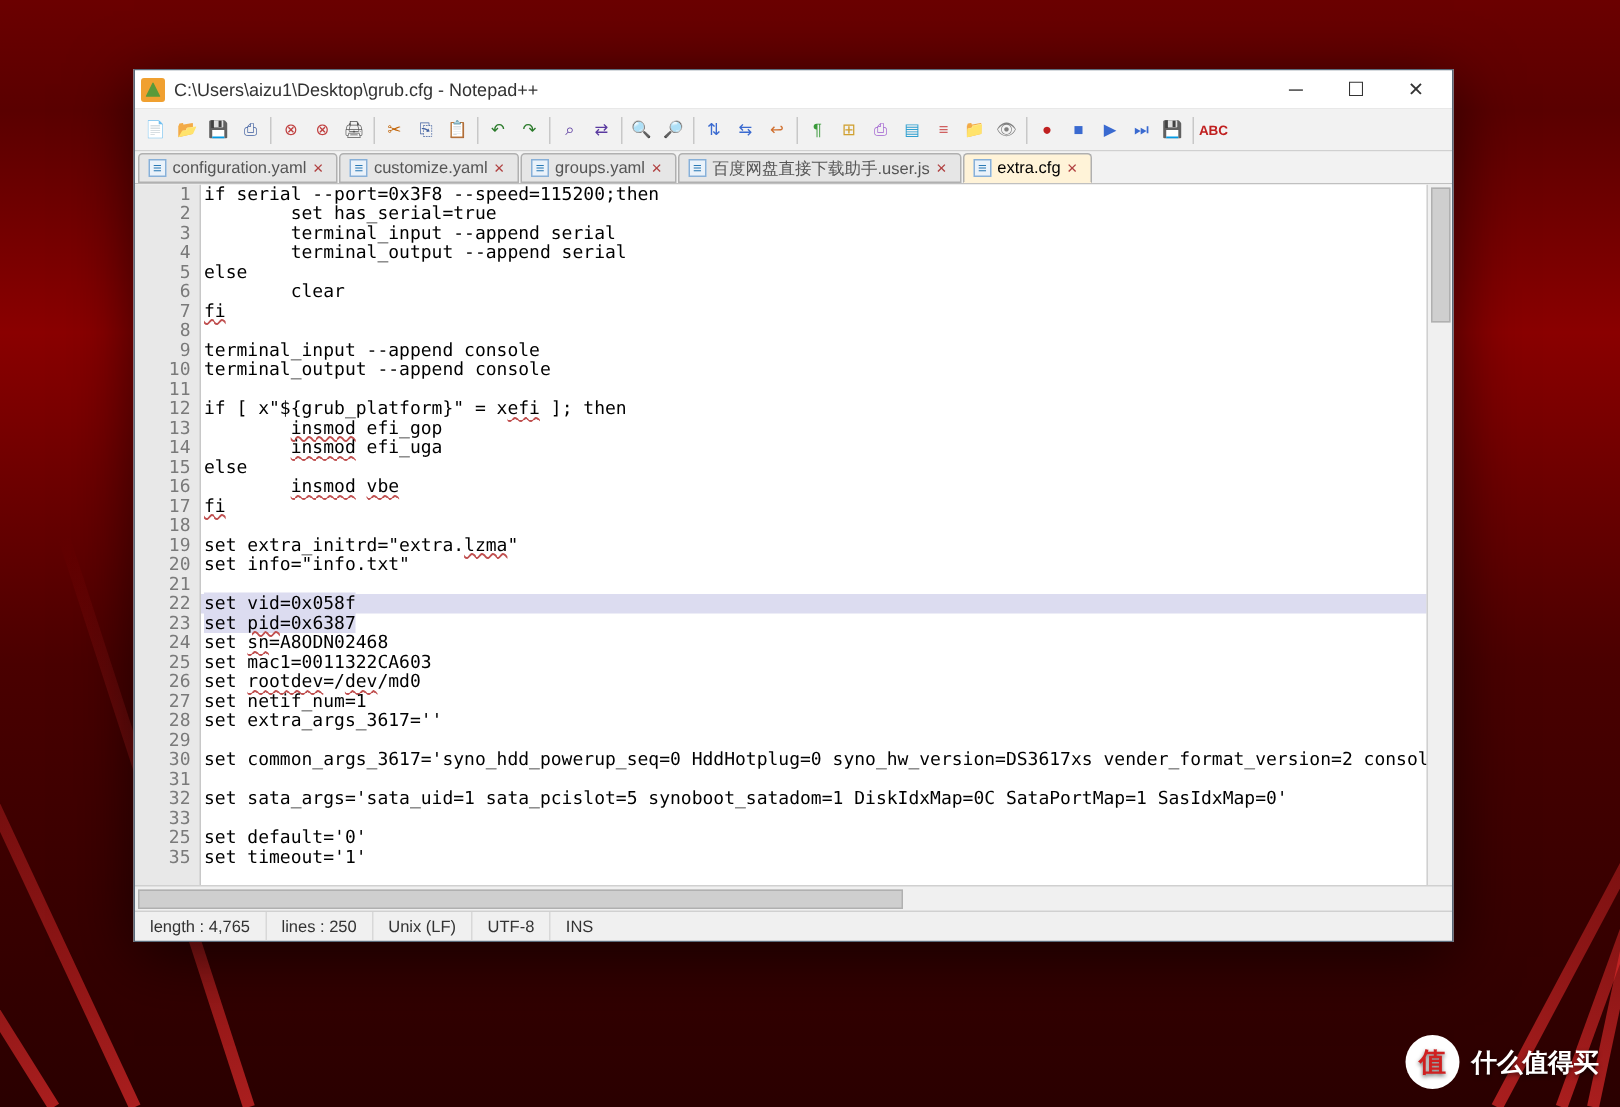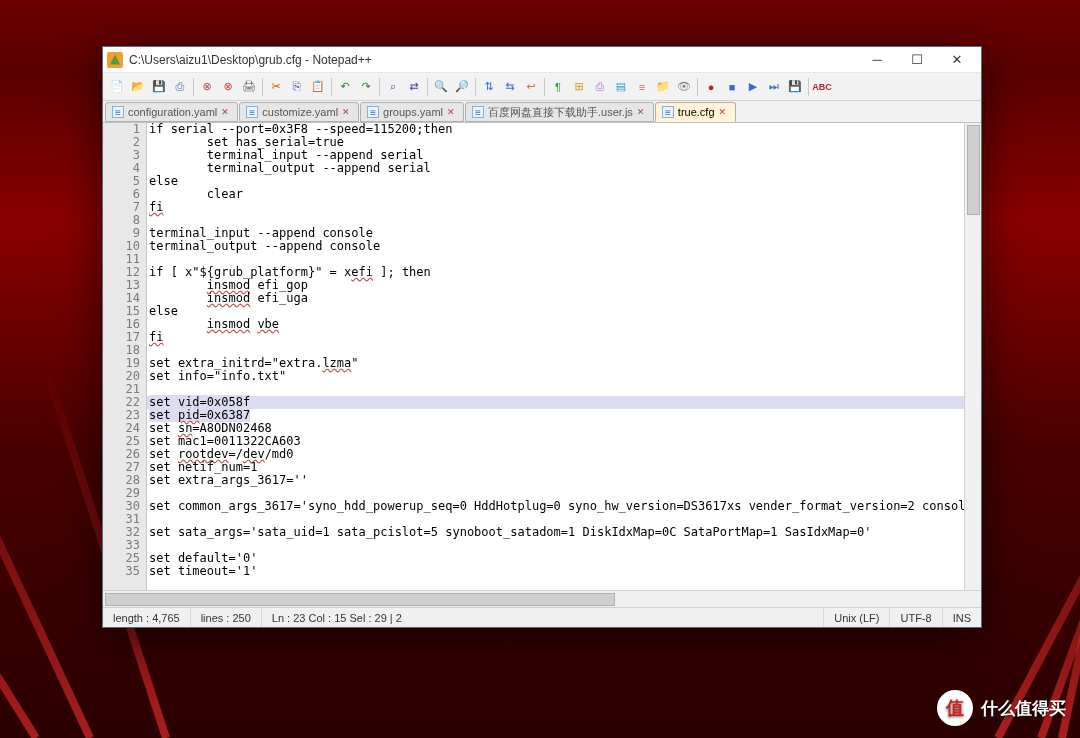--- a/index.html
+++ b/index.html
@@ -1,20 +1,20 @@
 <!DOCTYPE html>
 <html><head>
 <meta charset="utf-8">
 <style>
   * { box-sizing: border-box; }
   body { margin:0; padding:0; font-family:"Microsoft YaHei","Segoe UI",Tahoma,sans-serif; font-size:12px; background:#000; width:1080px; height:738px; overflow:hidden; position:relative; }
   .desktop { position:absolute; inset:0; background:linear-gradient(180deg,#6b0000 0%,#5a0000 10%,#8a0000 30%,#4a0000 60%,#2a0000 100%); overflow:hidden; }
   .rays { position:absolute; left:0; right:0; bottom:0; height:460px; pointer-events:none; }
   .rays div { position:absolute; bottom:0; background:linear-gradient(180deg,rgba(255,0,0,0) 0%,rgba(255,50,50,0.6) 100%); width:8px; transform-origin:bottom center; }
-  .window { position:absolute; left:102px; top:46px; width:880px; height:582px; background:#fff; border:1px solid #5a6a7a; box-shadow:0 10px 40px rgba(0,0,0,0.6); display:flex; flex-direction:column; }
+  .window { position:absolute; left:89px; top:46px; width:880px; height:582px; background:#fff; border:1px solid #5a6a7a; box-shadow:0 10px 40px rgba(0,0,0,0.6); display:flex; flex-direction:column; }
   .titlebar { height:26px; background:#fff; display:flex; align-items:center; padding:0 4px; border-bottom:1px solid #e8e8e8; }
   .titlebar .app-icon { width:16px; height:16px; background:#f0a030; border-radius:2px; margin-right:6px; position:relative; }
   .titlebar .app-icon:before { content:""; position:absolute; left:3px; top:3px; width:10px; height:10px; background:#5a9a3a; clip-path:polygon(50% 0,100% 100%,0 100%); }
   .title-text { flex:1; color:#333; font-size:12px; }
   .win-btns { display:flex; }
   .win-btn { width:40px; height:22px; display:flex; align-items:center; justify-content:center; color:#333; font-size:13px; }
   .menubar { height:22px; display:flex; align-items:center; padding:0 4px; background:#f8f8f8; border-bottom:1px solid #e0e0e0; }
   .menu-item { padding:2px 7px; color:#222; }
   .toolbar { height:28px; display:flex; align-items:center; padding:2px 4px; gap:1px; background:#f2f2f2; border-bottom:1px solid #d0d0d0; }
   .tb-btn { width:20px; height:20px; border:1px solid transparent; display:flex; align-items:center; justify-content:center; font-size:11px; }
@@ -126,21 +126,21 @@
           <span>groups.yaml</span>
           <span class="tc">✕</span>
         </div>
         <div class="tab">
           <span class="ti">≡</span>
           <span>百度网盘直接下载助手.user.js</span>
           <span class="tc">✕</span>
         </div>
         <div class="tab active">
           <span class="ti">≡</span>
-          <span>true.cfg</span>
+          <span>extra.cfg</span>
           <span class="tc">✕</span>
         </div>
       </div>
 
     <div class="editor">
       <div class="gutter" id="gutter">
           <div style="height: 13px;">1</div>
           <div style="height: 13px;">2</div>
           <div style="height: 13px;">3</div>
           <div style="height: 13px;">4</div>
@@ -181,21 +181,20 @@
           <div class="thumb"></div>
         </div>
     </div>
     <div class="hscroll">
         <div class="thumb"></div>
       </div>
 
     <div class="status">
       <span>length : 4,765</span>
       <span>lines : 250</span>
-      <span class="flex">Ln : 23    Col : 15    Sel : 29 | 2</span>
       <span>Unix (LF)</span>
       <span>UTF-8</span>
       <span style="border-right:none">INS</span>
     </div>
   </div>
 
   <div class="watermark">
     <div class="logo">值</div>
     <div>什么值得买</div>
   </div>

